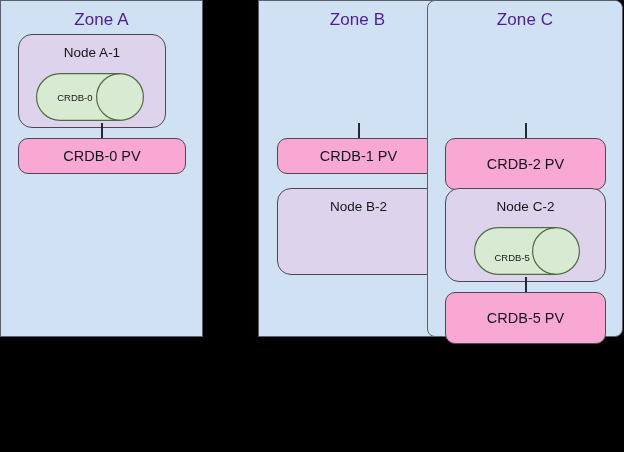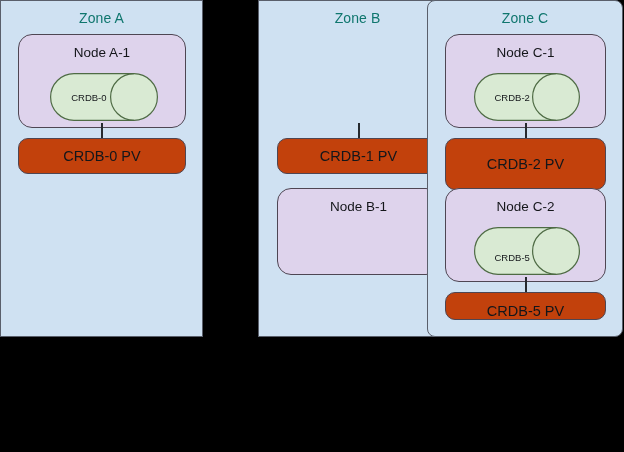--- a/index.html
+++ b/index.html
@@ -27,22 +27,22 @@
     background: #cfe1f2;
     border: 1px solid #5a5f6b;
     box-sizing: border-box;
   }
   .zone-title {
     position: absolute;
     top: 9px;
     left: 0;
     right: 0;
     text-align: center;
-    font-size: 14px;
-    color: #0f766e;
+    font-size: 17px;
+    color: #4c1d95;
     letter-spacing: 0.1px;
   }
 
   .node {
     position: absolute;
     background: #ded3ec;
     border: 1px solid #4e4653;
     border-radius: 14px;
     box-sizing: border-box;
   }
@@ -71,21 +71,21 @@
     transform: translateY(-50%);
     width: 72%;
     text-align: center;
     font-size: 9.5px;
     color: #14161a;
     pointer-events: none;
   }
 
   .pv {
     position: absolute;
-    background: #c2410c;
+    background: #f9a8d4;
     border: 1px solid #4e4653;
     border-radius: 10px;
     box-sizing: border-box;
     display: flex;
     align-items: center;
     justify-content: center;
   }
   .pv-label {
     font-size: 14.5px;
     color: #14161a;
@@ -98,24 +98,24 @@
   }
 </style>
 </head>
 <body>
 
 <div id="canvas">
 
   <div class="zone" style="left:0px; width:203px;">
     <div class="zone-title">Zone A</div>
 
-    <div class="node" style="left:17px; top:33px; width:168px; height:94px;">
+    <div class="node" style="left:17px; top:33px; width:148px; height:94px;">
       <div class="node-title">Node A-1</div>
 
-      <div class="cyl" style="left:31px; top:38px; width:108px; height:48px;">
+      <div class="cyl" style="left:17px; top:38px; width:108px; height:48px;">
         <svg width="108" height="48" viewBox="0 0 108 48">
           <path d="M24,0.6 L84,0.6 A23.4,23.4 0 0 1 84,47.4 L24,47.4 A23.4,23.4 0 0 1 24,0.6 Z" fill="#d9ead3" stroke="#4e6b44" stroke-width="1.2"></path>
           <path d="M84,0.6 A23.4,23.4 0 0 0 84,47.4" fill="none" stroke="#4e6b44" stroke-width="1.2"></path>
         </svg>
         <div class="cyl-label">CRDB-0</div>
       </div>
     </div>
 
     <div class="connector" style="left:100px; top:122px; height:17px;"></div>
 
@@ -128,38 +128,27 @@
     <div class="zone-title">Zone B</div>
 
 
     <div class="connector" style="left:99px; top:122px; height:17px;"></div>
 
     <div class="pv" style="left:18px; top:137px; width:163px; height:36px;">
       <span class="pv-label">CRDB-1 PV</span>
     </div>
 
     <div class="node" style="left:18px; top:187px; width:163px; height:87px;">
-      <div class="node-title">Node B-1</div>
+      <div class="node-title">Node B-2</div>
     </div>
   </div>
 
   <div class="zone" style="left:427px; width:196px;border-radius:8px;">
     <div class="zone-title">Zone C</div>
 
-    <div class="node" style="left:17px; top:33px; width:161px; height:94px;">
-      <div class="node-title">Node C-1</div>
-
-      <div class="cyl" style="left:28px; top:38px; width:106px; height:48px;">
-        <svg width="106" height="48" viewBox="0 0 106 48">
-          <path d="M24,0.6 L82,0.6 A23.4,23.4 0 0 1 82,47.4 L24,47.4 A23.4,23.4 0 0 1 24,0.6 Z" fill="#d9ead3" stroke="#4e6b44" stroke-width="1.2"></path>
-          <path d="M82,0.6 A23.4,23.4 0 0 0 82,47.4" fill="none" stroke="#4e6b44" stroke-width="1.2"></path>
-        </svg>
-        <div class="cyl-label">CRDB-2</div>
-      </div>
-    </div>
 
     <div class="connector" style="left:97px; top:122px; height:17px;"></div>
 
     <div class="pv" style="left:17px; top:137px; width:161px; height:52px;">
       <span class="pv-label">CRDB-2 PV</span>
     </div>
 
     <div class="node" style="left:17px; top:187px; width:161px; height:94px;">
       <div class="node-title">Node C-2</div>
 
@@ -167,18 +156,18 @@
         <svg width="106" height="48" viewBox="0 0 106 48">
           <path d="M24,0.6 L82,0.6 A23.4,23.4 0 0 1 82,47.4 L24,47.4 A23.4,23.4 0 0 1 24,0.6 Z" fill="#d9ead3" stroke="#4e6b44" stroke-width="1.2"></path>
           <path d="M82,0.6 A23.4,23.4 0 0 0 82,47.4" fill="none" stroke="#4e6b44" stroke-width="1.2"></path>
         </svg>
         <div class="cyl-label">CRDB-5</div>
       </div>
     </div>
 
     <div class="connector" style="left:97px; top:276px; height:17px;"></div>
 
-    <div class="pv" style="left:17px; top:291px; width:161px; height:28px;align-items:flex-end;">
+    <div class="pv" style="left:17px; top:291px; width:161px; height:52px;">
       <span class="pv-label">CRDB-5 PV</span>
     </div>
   </div>
 
 </div>
 
 </body></html>

